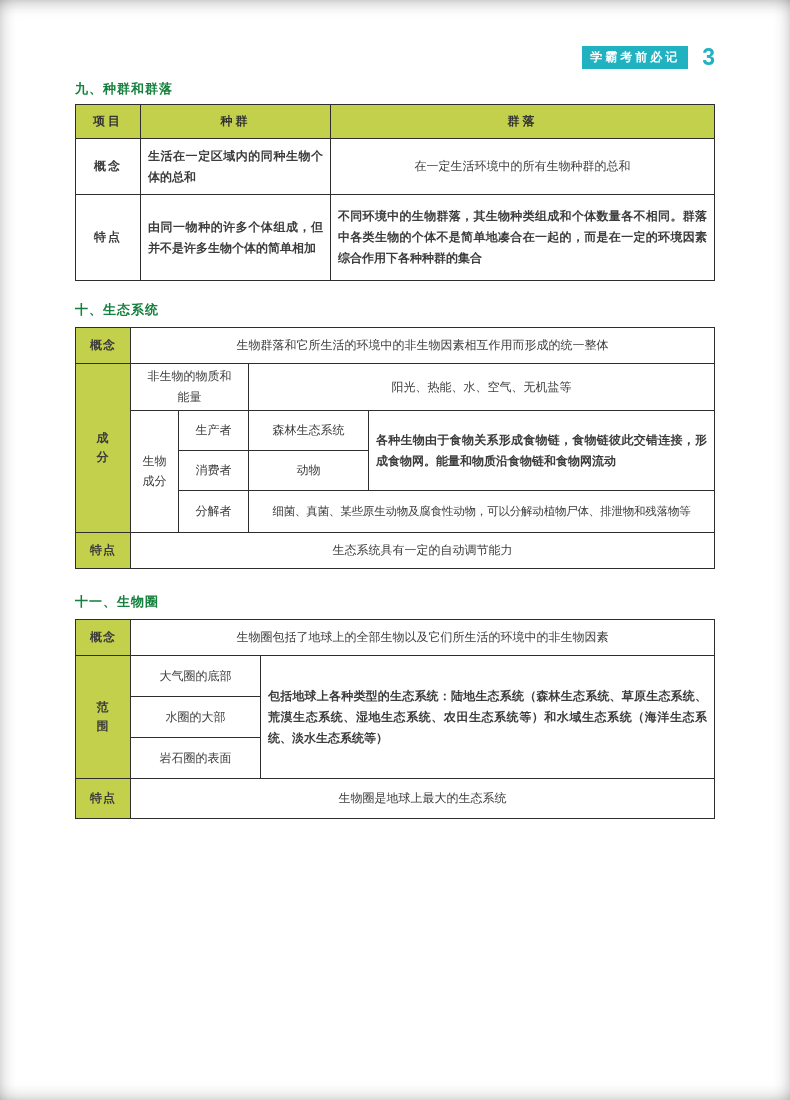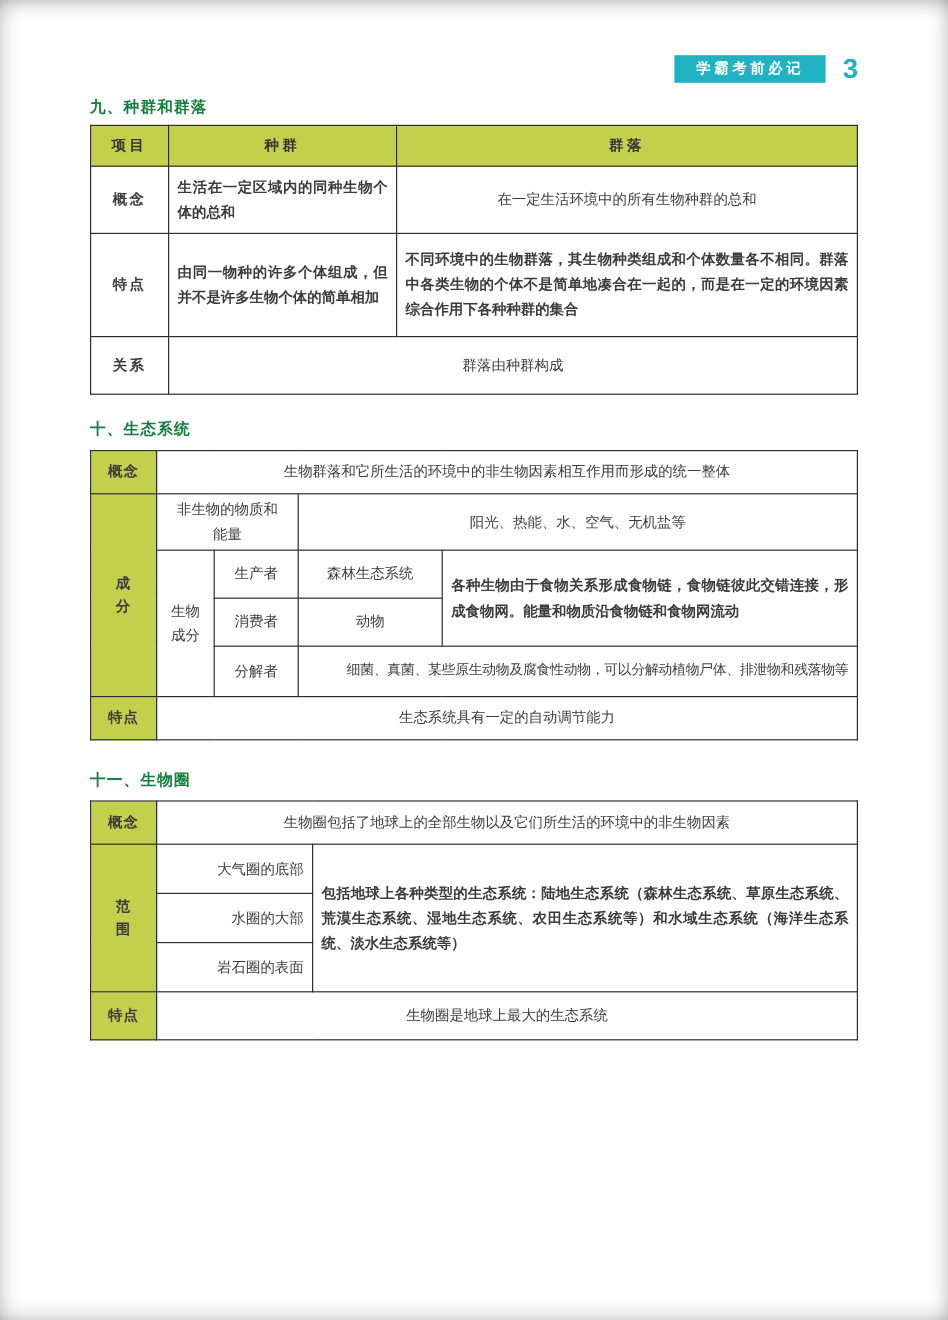--- a/index.html
+++ b/index.html
@@ -17,21 +17,21 @@
       inset 0 14px 16px -12px rgba(0,0,0,.28),
       inset 14px 0 16px -12px rgba(0,0,0,.20),
       inset -14px 0 16px -12px rgba(0,0,0,.20),
       inset 0 -14px 16px -12px rgba(0,0,0,.22);
   }
   .content { position:absolute; left:75px; top:44px; width:640px; }
 
   .hdr { display:flex; justify-content:flex-end; align-items:center; gap:14px; height:26px; }
   .badge {
     background:#21b2c1; color:#fff; font-size:12px; font-weight:700;
-    padding:3px 18px; letter-spacing:3px;
+    padding:3px 8px; letter-spacing:3px;
   }
   .pagenum { color:#21b2c1; font-size:23px; font-weight:700; line-height:1; }
 
   .sec-title { font-size:13px; font-weight:700; color:#15803d; letter-spacing:1px; }
   .t9-title  { margin:10px 0 6px 0; }
   .t10-title { margin:20px 0 8px 0; }
   .t11-title { margin:24px 0 8px 0; }
 
   table { border-collapse:collapse; width:640px; table-layout:fixed; }
   td, th {
@@ -39,21 +39,21 @@
     font-size:12px; color:#3c3c3c;
     padding:3px 7px; vertical-align:middle; line-height:1.75;
   }
   th {
     background:#c3d04b; font-weight:700; text-align:center;
     letter-spacing:3px; color:#333; height:34px;
   }
   .lbl  { text-align:center; font-weight:600; letter-spacing:2px; }
   .glbl { background:#c3d04b; text-align:center; font-weight:600; letter-spacing:1px; }
   .c { text-align:center; }
-  .l { text-align:right; }
+  .l { text-align:center; }
   .j { text-align:justify;font-weight:bold; }
   .pre { white-space:pre-line; letter-spacing:0; }
   .tight { padding:2px 16px; text-align:center; }
   .fit { font-size:11.5px; letter-spacing:-0.2px; }
   .vwrap { width:1.15em; margin:0 auto; line-height:1.6; word-break:break-all; }
   .v2wrap { width:2.3em; margin:0 auto; line-height:1.6; word-break:break-all; text-align:center; }
 </style>
 </head>
 <body>
 
@@ -82,24 +82,20 @@
     </tr>
     <tr style="height:56px">
       <td class="lbl">概念</td>
       <td class="l j">生活在一定区域内的同种生物个体的总和</td>
       <td class="c">在一定生活环境中的所有生物种群的总和</td>
     </tr>
     <tr style="height:86px">
       <td class="lbl">特点</td>
       <td class="l j">由同一物种的许多个体组成，但并不是许多生物个体的简单相加</td>
       <td class="l j">不同环境中的生物群落，其生物种类组成和个体数量各不相同。群落中各类生物的个体不是简单地凑合在一起的，而是在一定的环境因素综合作用下各种种群的集合</td>
-    </tr>
-    <tr style="height:48px">
-      <td class="lbl">关系</td>
-      <td class="c" colspan="2">群落由种群构成</td>
     </tr>
   </tbody>
     </table>
 
   <div class="sec-title t10-title">十、生态系统</div>
 
   <table>
     <colgroup>
       <col style="width:55px">
         <col style="width:48px">

